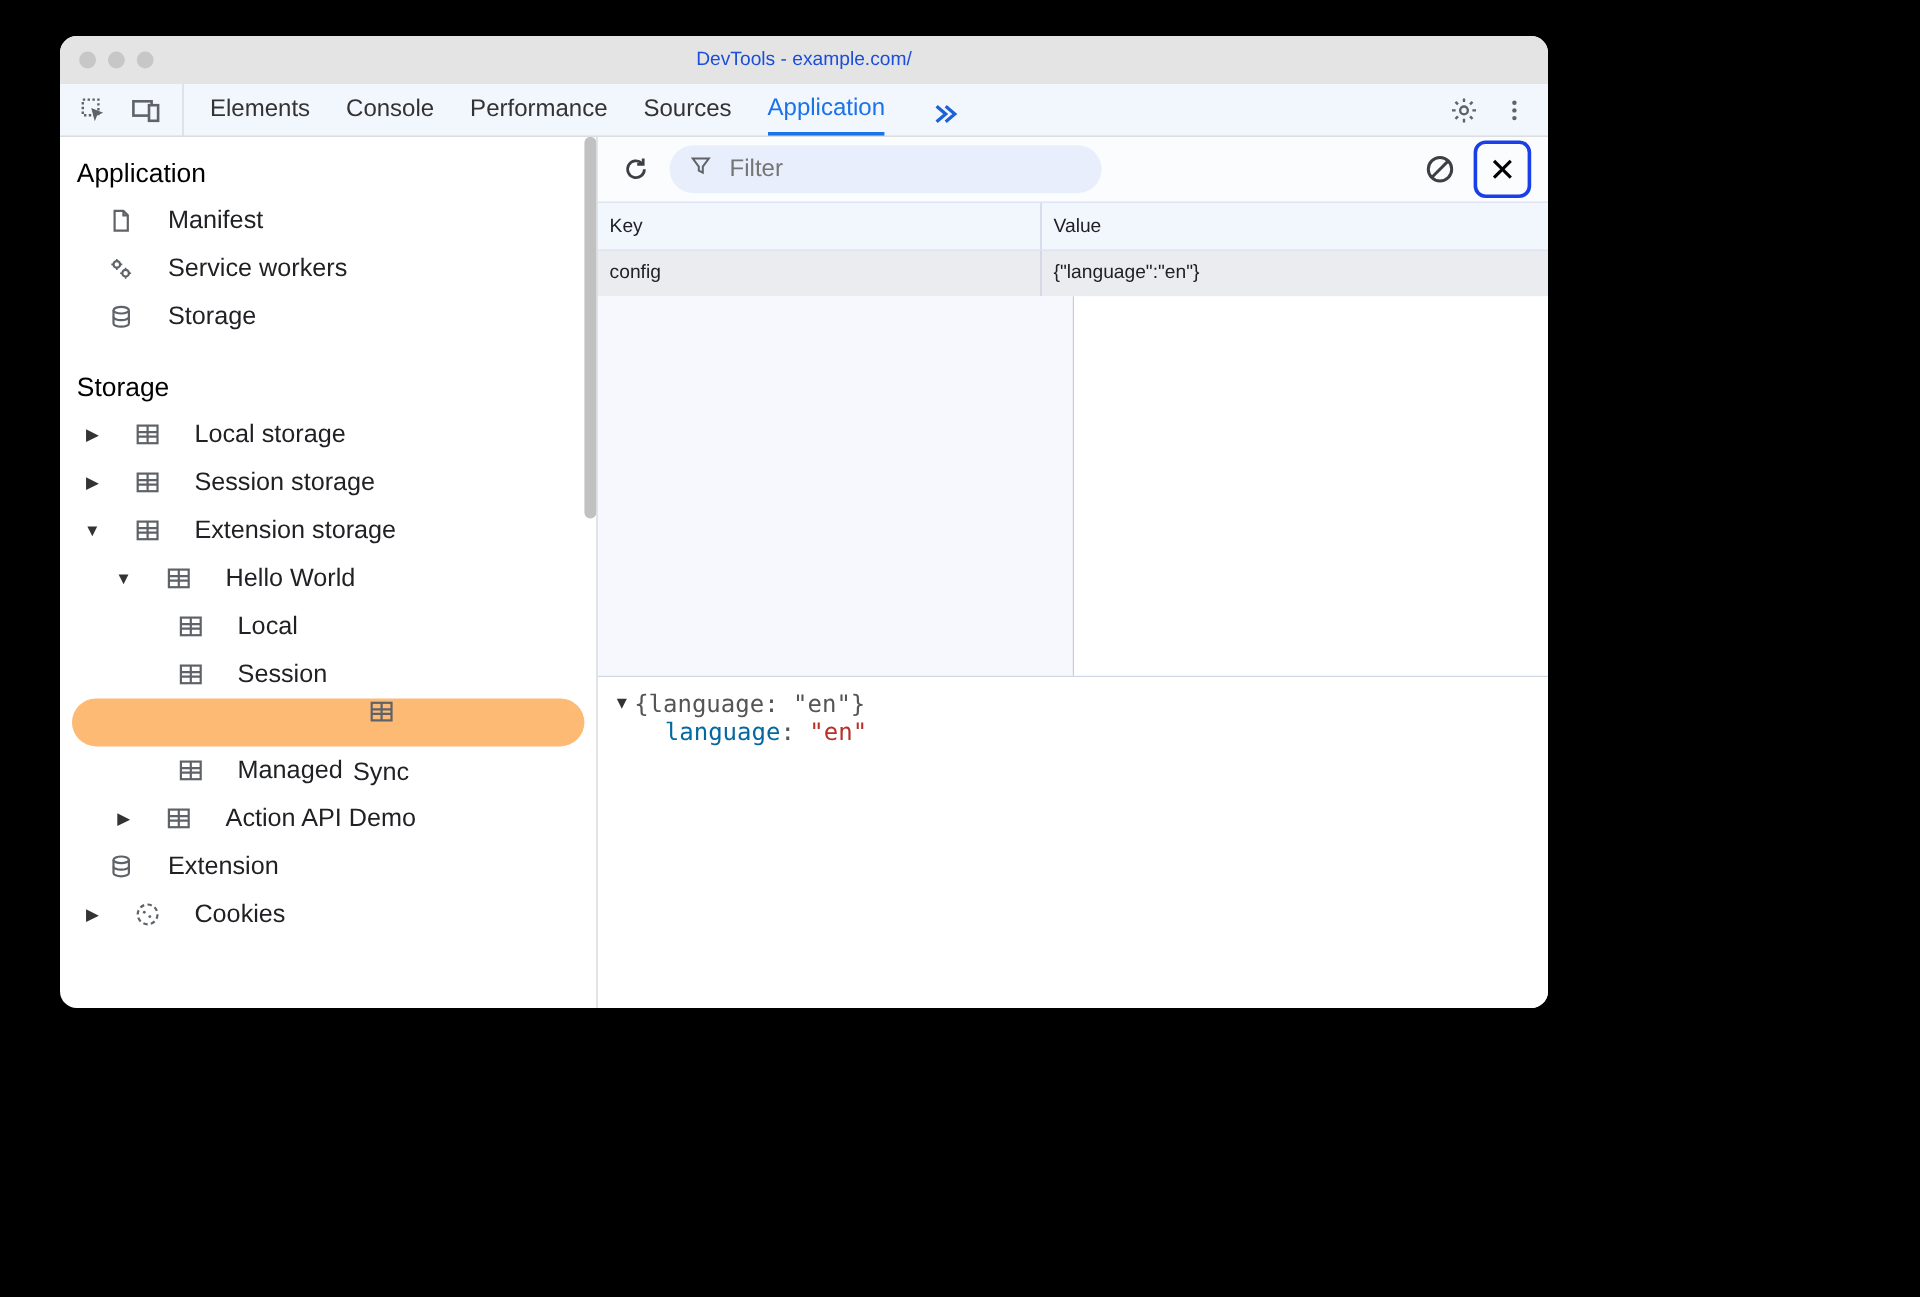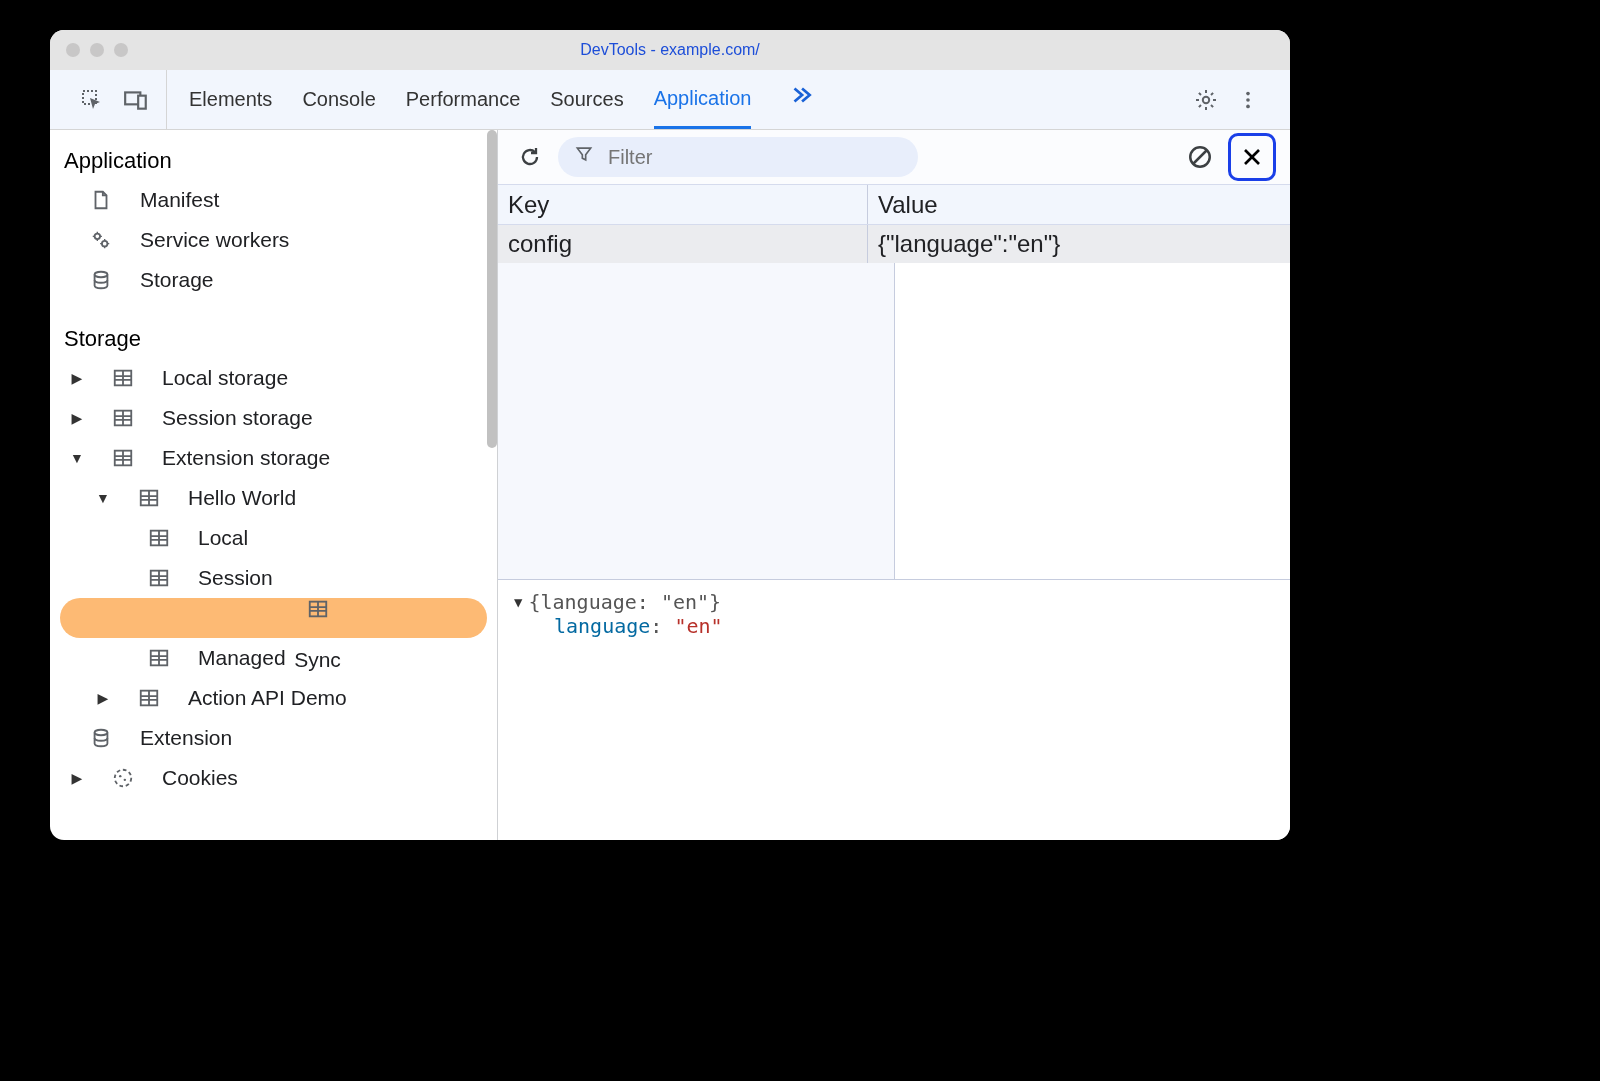--- a/index.html
+++ b/index.html
@@ -31,25 +31,25 @@
     align-items: center;
     position: relative;
   }
   .traffic { display: flex; gap: 10px; position: absolute; left: 16px; }
   .dot { width: 14px; height: 14px; border-radius: 50%; background: #c8c7c7; }
   .titlebar-title {
     flex: 1; text-align: center;
     color: #1d4ed8; font-size: 16px; font-weight: 500;
   }
   .toolbar-tabs {
-    height: 60px;
+    height: 44px;
     background: #f2f6fd;
     border-bottom: 1px solid #d5d5d5;
     display: flex; align-items: stretch;
-    padding: 0 22px;
+    padding: 0 8px;
   }
   .tb-left { display:flex; align-items:center; gap:4px; padding-right:10px; border-right:1px solid #d5d5d5; margin-right:10px;}
   .tb-btn { width:40px; height:50px; display:flex; align-items:center; justify-content:center; color:#5f6368; cursor:pointer; }
   .tabs { display:flex; align-items:stretch; gap:30px; padding-left:12px; flex:1; }
   .tab { display:flex; align-items:center; color:#333; font-size:20px; cursor:pointer; }
   .tab.active { color:#1a73e8; border-bottom:3px solid #1a73e8; font-weight:400;}
   .tb-right { display:flex; align-items:center; gap:2px; }
   .content { flex:1; display:flex; overflow:hidden; }
   .sidebar {
     width: 448px;
@@ -90,21 +90,21 @@
     display:flex; align-items:center; padding:0 16px; gap:12px;
     color:#5f6368;
   }
   .filter-pill input { border:none; background:transparent; outline:none; font-size:20px; color:#333; flex:1; }
   .spacer { flex:1; }
 
   .table-wrap { flex: 0 0 395px; display:flex; flex-direction:column; border-bottom:1px solid #c6ccde;}
   .table-head {
     display:flex; height:40px; background:#f2f6fd; border-bottom:1px solid #d5dbed;
   }
-  .th, .td { padding: 6px 10px; font-size:24px; display:flex; align-items:center;text-align:center; }
+  .th, .td { padding: 6px 10px; font-size:16px; display:flex; align-items:center;text-align:center; }
   .col-key { width: 370px; border-right:1px solid #c6ccde;}
   .col-val { flex:1; }
   .row { display:flex; height:38px; background:#ebecef; width:100%; }
   .row-sep { width:1px; background:#c6ccde; }
   .table-split { display:flex; flex:1; }
   .table-left { width:370px; }
   .table-right { flex:1; }
   .alt-bg { background:#f6f8fd; flex:1;}
 
   .detail { flex:1; padding: 10px 16px; font-family: ui-monospace, Menlo, Consolas, monospace; font-size:20px; }

